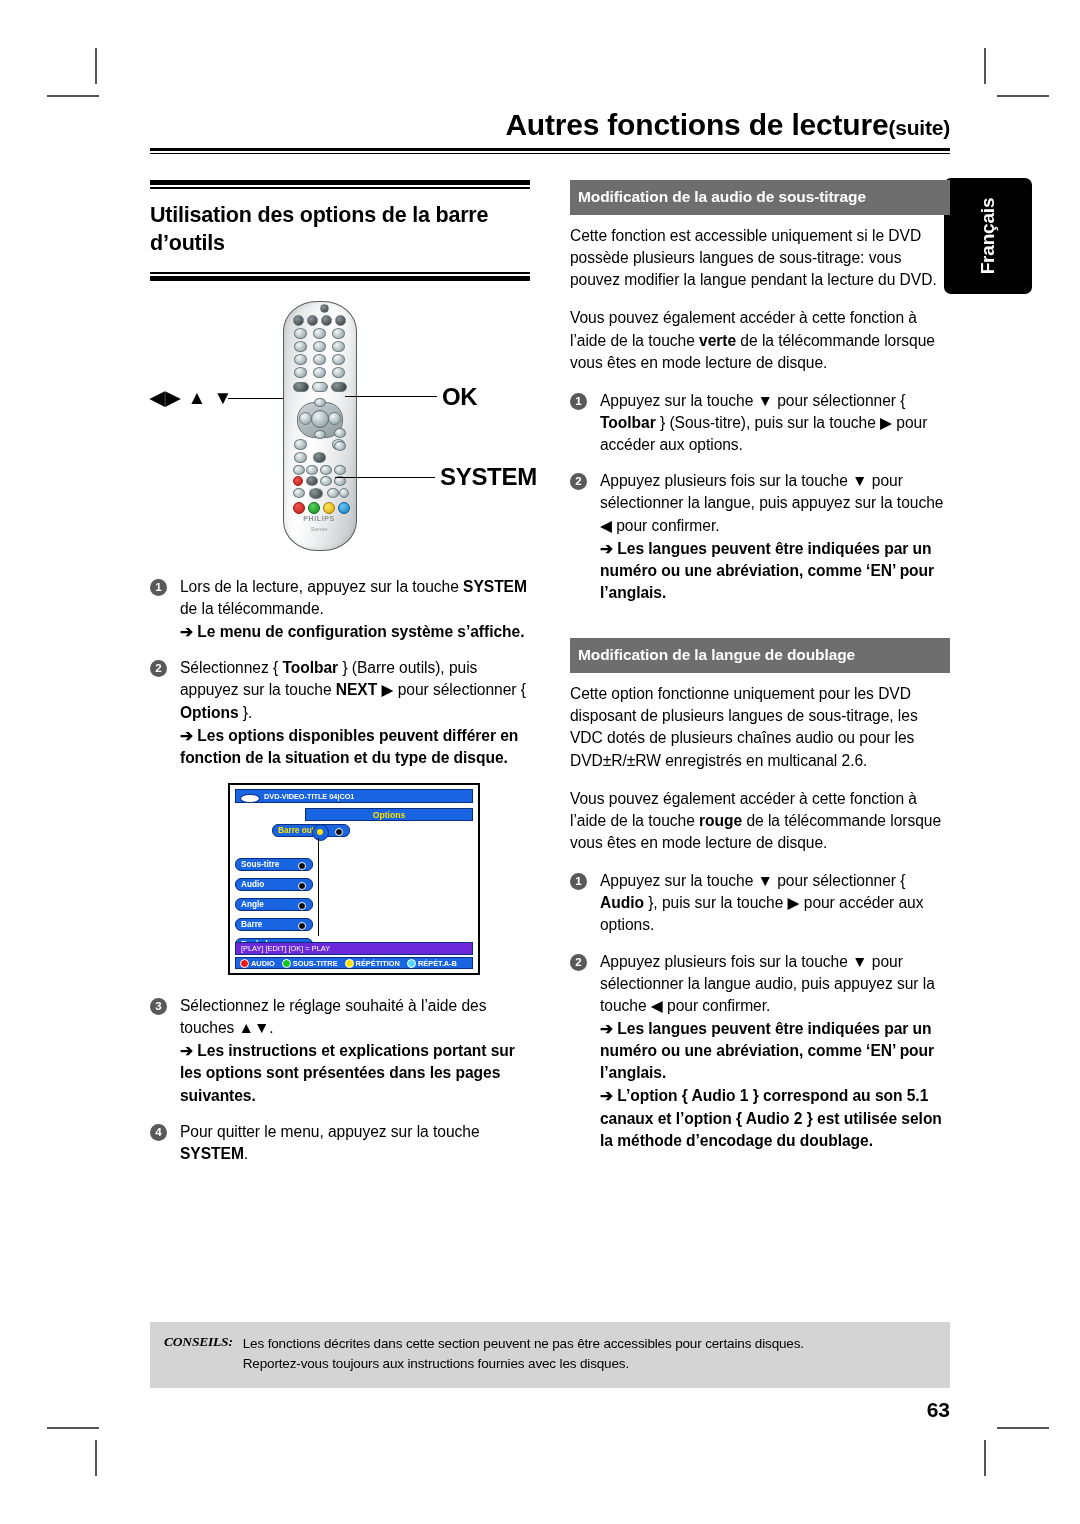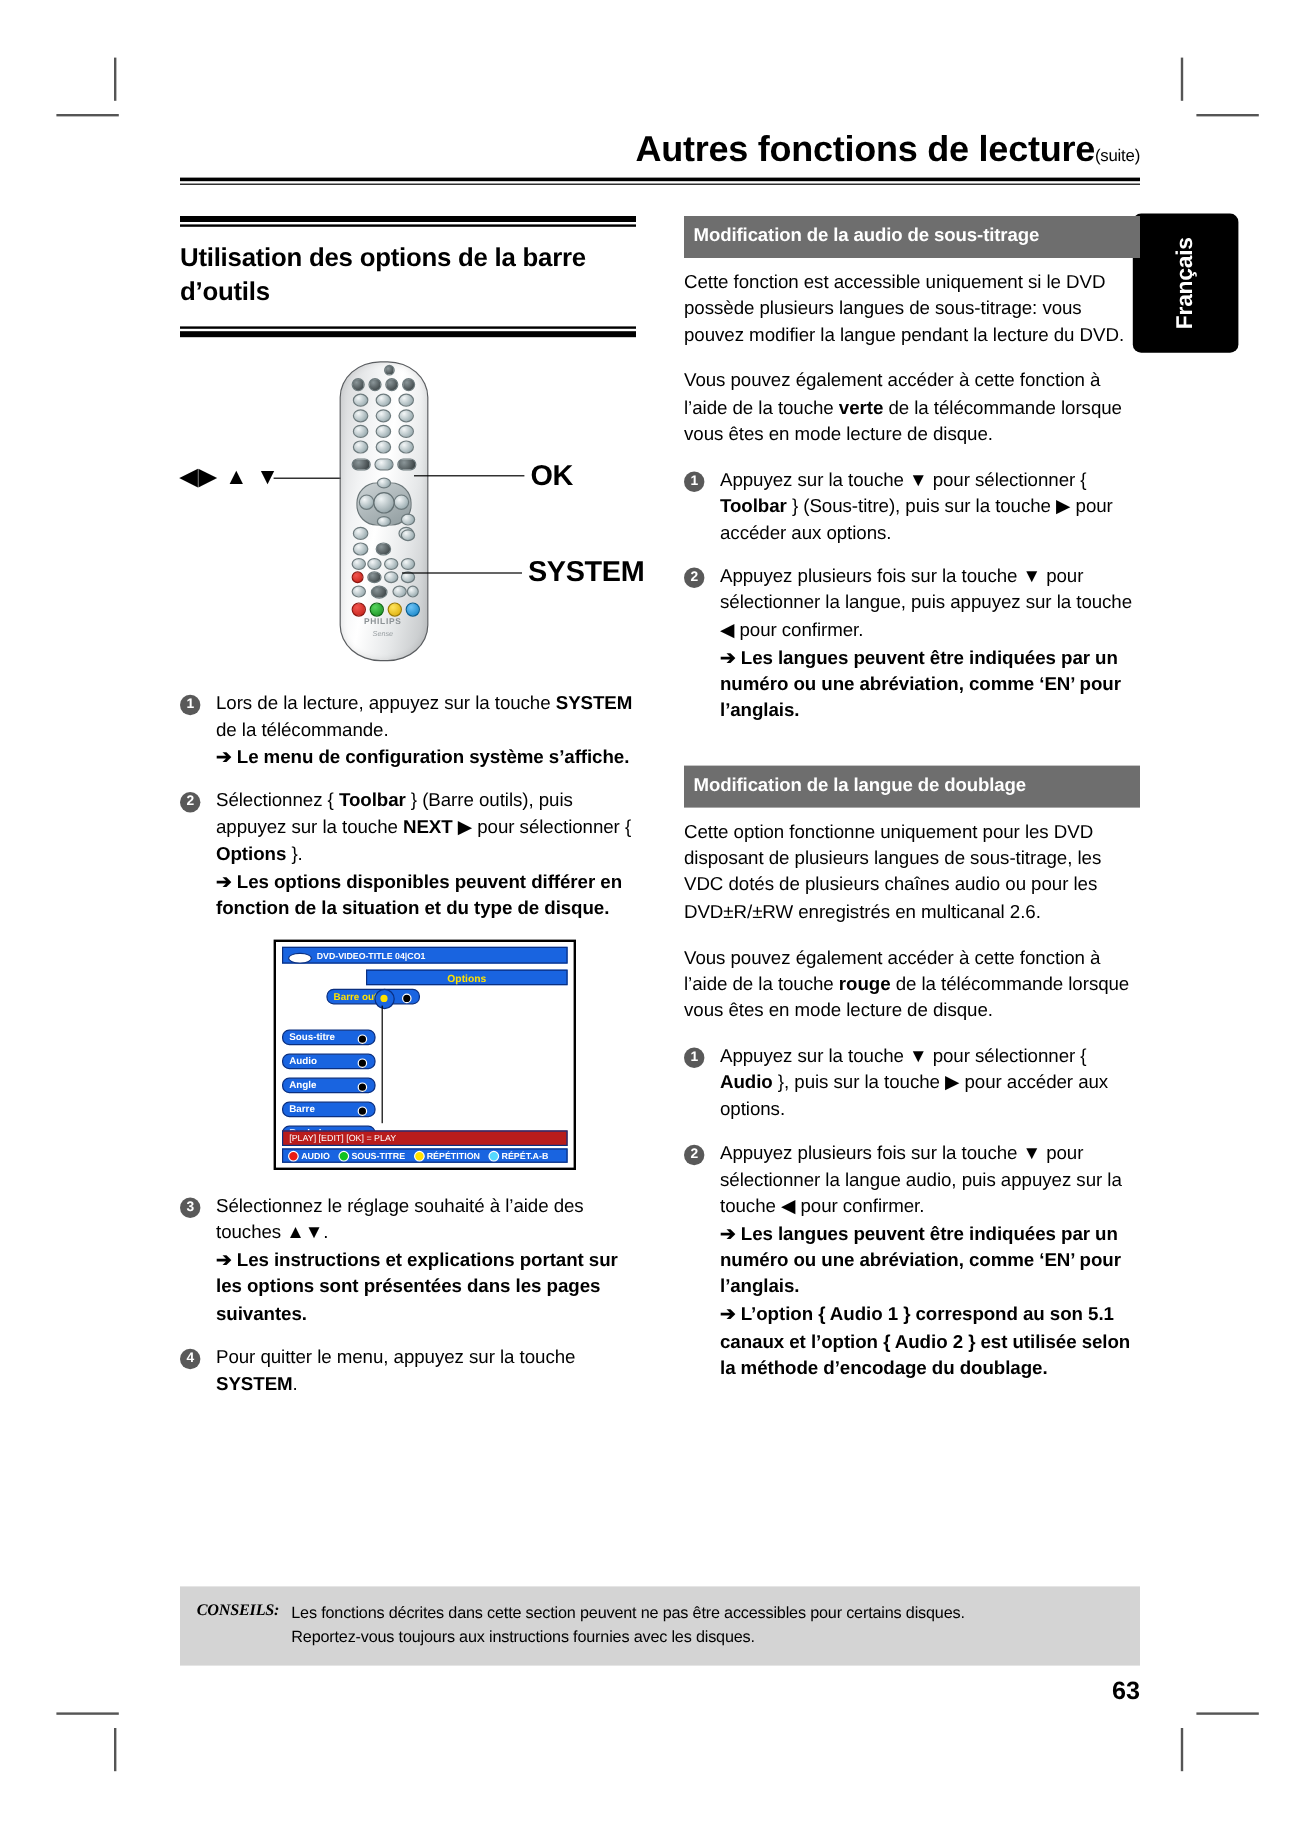--- a/index.html
+++ b/index.html
@@ -33,22 +33,22 @@
   
   .doc-title {
     text-align: right;
     font-size: 30px;
     font-weight: bold;
     letter-spacing: -0.2px;
     line-height: 1.0;
     padding-bottom: 8px;
   }
   .doc-title .suite {
-    font-size: 14px;
-    font-weight: normal;
+    font-size: 21px;
+    font-weight: bold;
   }
   .title-rule {
     height: 3px;
     background: #000;
     margin-bottom: 2px;
   }
   .title-rule2 {
     height: 1px;
     background: #000;
     margin-bottom: 26px;
@@ -301,21 +301,21 @@
   }
   .osd-spine {
     position: absolute;
     left: 85px; top: 50px;
     width: 1.4px;
     height: 98px;
     background: #000;
   }
   .osd-footbar {
     position: absolute; left: 2px; right: 2px; bottom: 15px; height: 13px;
-    background: #b91c1c;
+    background: #6d28d9;
     border: 1px solid #0a2f80;
     color: #ffffff;
     font-size: 7.4px;
     line-height: 12px;
     padding-left: 5px;
     box-sizing: border-box;
     white-space: nowrap;
   }
   .osd-colorbar {
     position: absolute; left: 2px; right: 2px; bottom: 1px; height: 12px;

